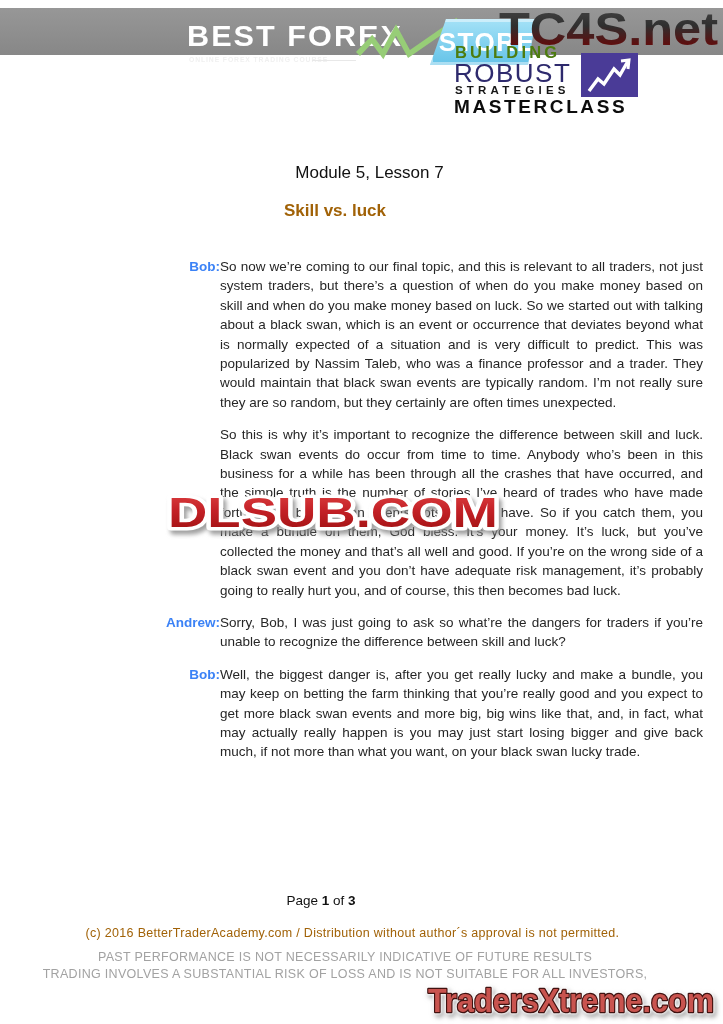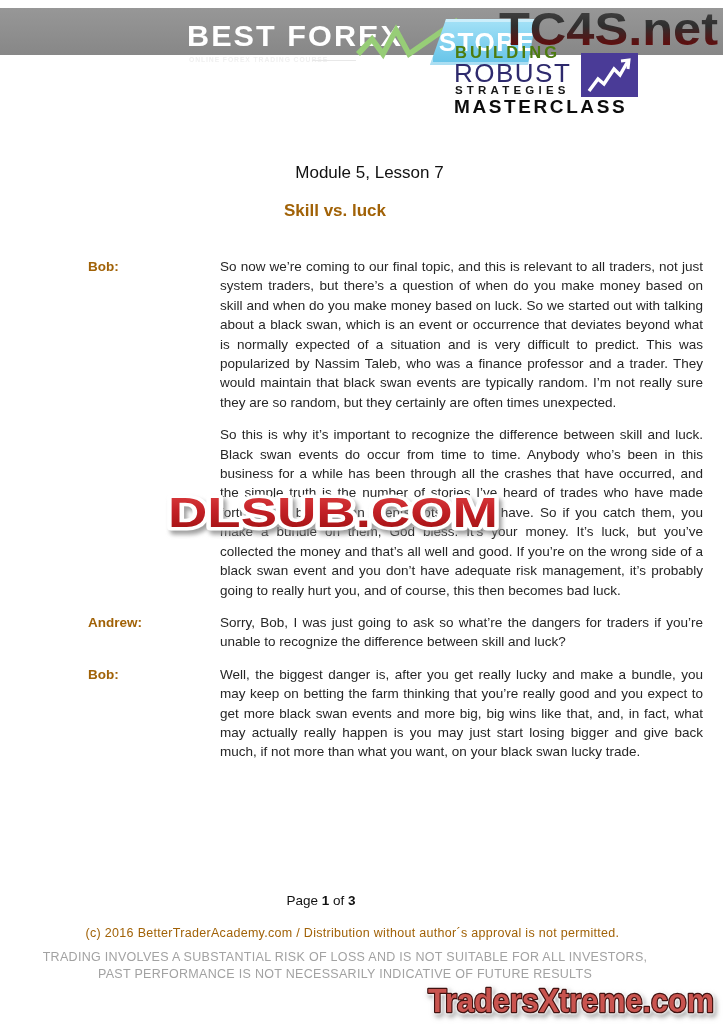--- a/index.html
+++ b/index.html
@@ -38,21 +38,21 @@
 
   
   .doc-title{position:absolute;left:8px;top:163px;width:723px;text-align:center;
              font-size:17px;font-weight:normal;color:#111;}
   .doc-subtitle{position:absolute;left:0;top:201px;width:670px;text-align:center;
                 font-size:17px;font-weight:bold;color:#a16207;}
 
   
   .transcript{position:absolute;left:88px;top:257px;width:615px;font-size:13.5px;line-height:19.4px;}
   .t-row{display:grid;grid-template-columns:132px 483px;}
-  .t-speaker{font-weight:bold;color:#a16207;}
+  .t-speaker{font-weight:bold;color:#3b82f6;text-align:right;}
   .t-par{text-align:justify;color:#262626;margin:0 0 13px 0;}
 
   
   .dlsub{position:absolute;left:156px;top:490px;filter:drop-shadow(3px 4px 2px rgba(130,130,130,0.75));}
   .txtreme{position:absolute;left:422px;top:980px;
            filter:drop-shadow(0 0 1.5px #ffffff) drop-shadow(0 0 1px #ffffff) drop-shadow(2px 3px 2px rgba(150,150,150,0.8));}
 
   
   .page-line{position:absolute;left:0;top:893px;width:642px;text-align:center;font-size:13.5px;color:#111;}
   .page-line b{font-weight:bold;}
@@ -138,21 +138,21 @@
   </svg>
 
   <div class="page-line">
     <span>Page</span>
     <b>1</b>
     <span>of</span>
     <b>3</b>
   </div>
   <div class="copyright">(c) 2016 BetterTraderAcademy.com / Distribution without author´s approval is not permitted.</div>
   <div class="disclaimer">
+    <div>PAST PERFORMANCE IS NOT NECESSARILY INDICATIVE OF FUTURE RESULTS</div>
     <div>TRADING INVOLVES A SUBSTANTIAL RISK OF LOSS AND IS NOT SUITABLE FOR ALL INVESTORS,</div>
-    <div>PAST PERFORMANCE IS NOT NECESSARILY INDICATIVE OF FUTURE RESULTS</div>
   </div>
 
   <svg class="txtreme" width="298" height="42" viewBox="0 0 298 42">
     <text x="149" y="32" text-anchor="middle" font-family="Liberation Sans, sans-serif" font-size="34" font-weight="bold" fill="#c9544f" stroke="#401210" stroke-width="2.6" paint-order="stroke" stroke-linejoin="round" textLength="286" lengthAdjust="spacingAndGlyphs">TradersXtreme.com</text>
   </svg>
 
 </div>
 
 </body></html>

